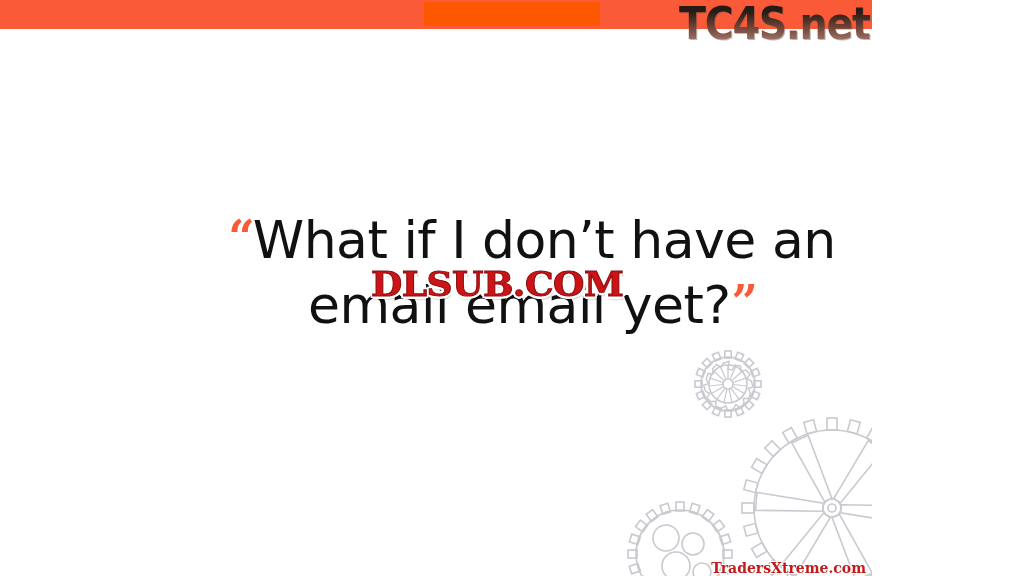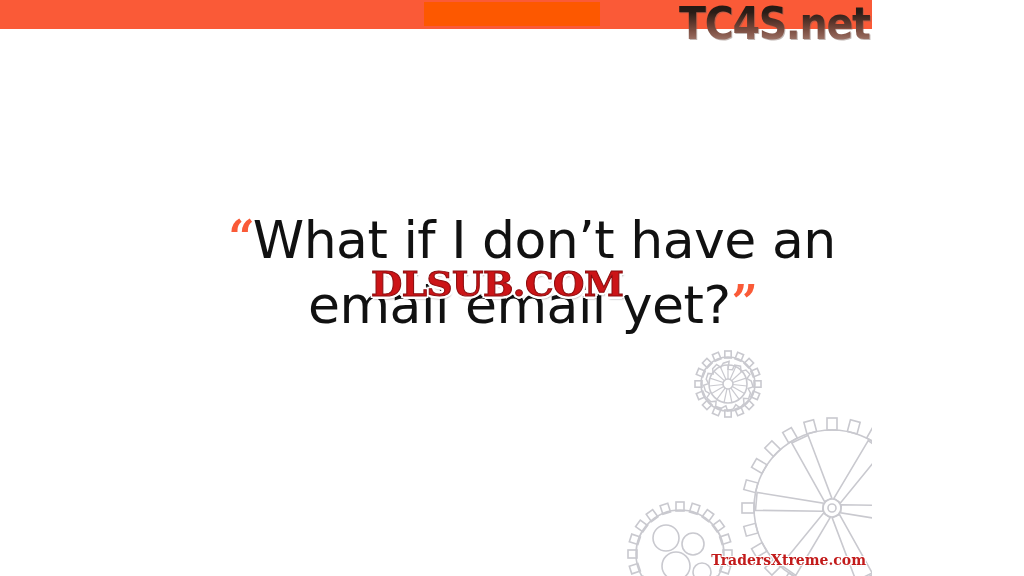--- a/index.html
+++ b/index.html
@@ -130,21 +130,21 @@
       -2px  2px 0 #ffffff,  2px  2px 0 #ffffff,
       -3px  0   0 #ffffff,  3px  0   0 #ffffff,
        0   -3px 0 #ffffff,  0    3px 0 #ffffff,
        1px  3px 2px rgba(0,0,0,0.45);
     -webkit-text-stroke:1px #8a0b0d;
   }
 
   
   .traders {
     position:absolute;
-    right:6px; bottom:8px;
+    right:6px; bottom:0;
     font-family:"DejaVu Serif", serif;
     font-weight:bold;
     font-size:14px;
     letter-spacing:0px;
     color:#c21b1b;
     z-index:32;
     text-shadow:
       -1px -1px 0 #ffffff, 1px -1px 0 #ffffff,
       -1px  1px 0 #ffffff, 1px  1px 0 #ffffff,
        0    1px 1px rgba(0,0,0,0.25);

